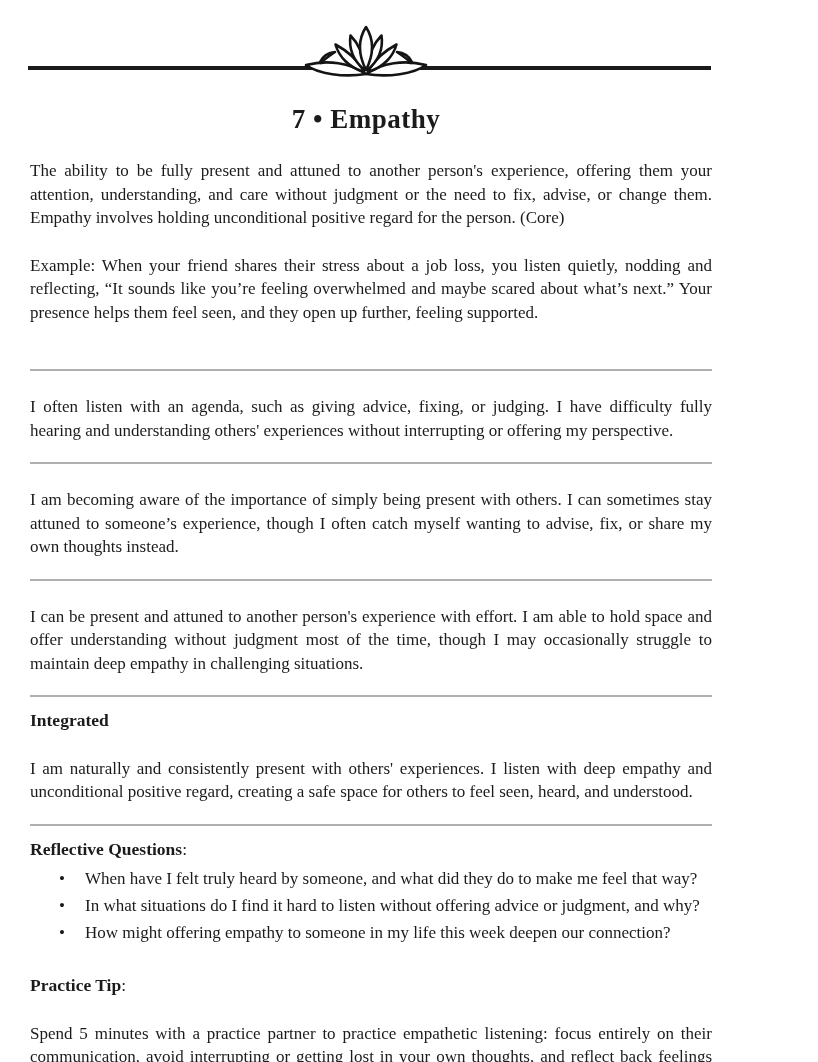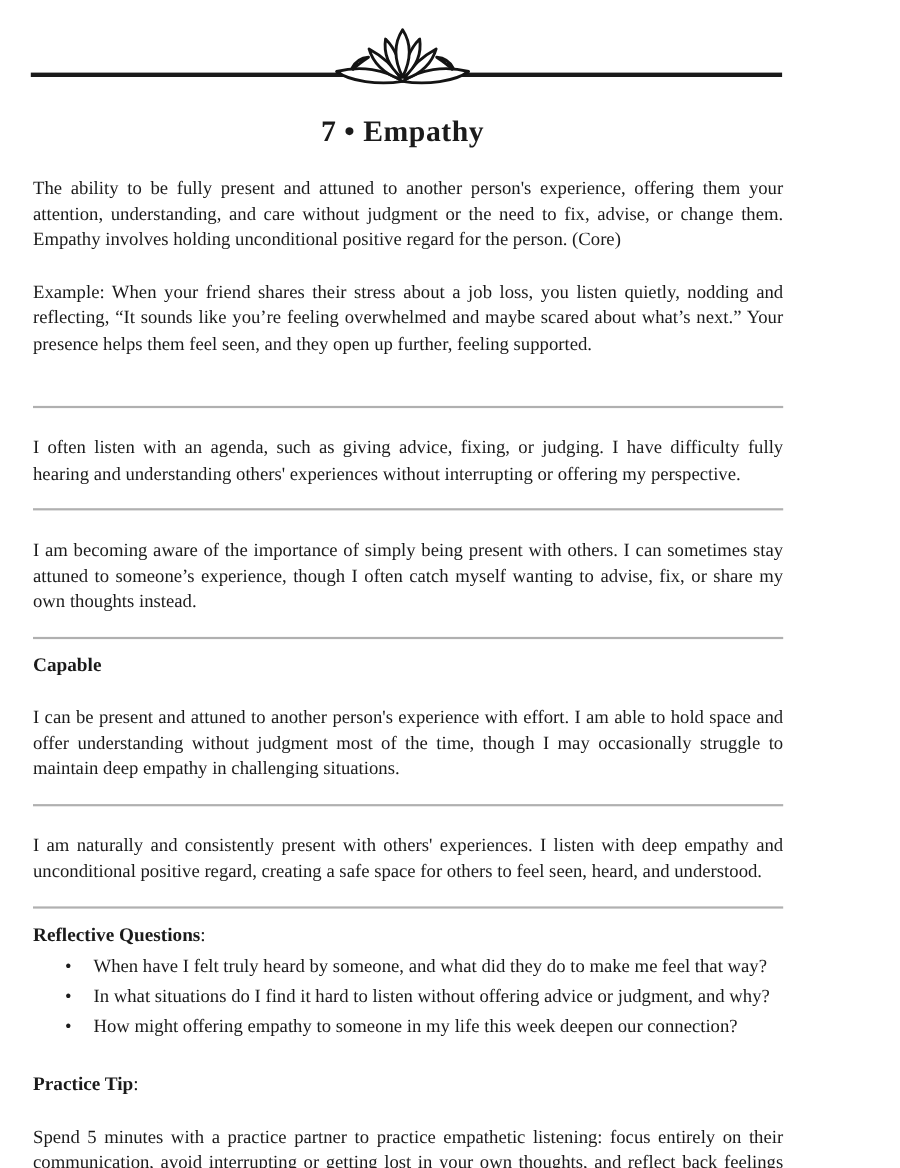--- a/index.html
+++ b/index.html
@@ -113,24 +113,24 @@
 
     <p class="body-text example"><b class="inline-label">Example</b><span>: When your friend shares their stress about a job loss, you listen quietly, nodding and reflecting, “It sounds like you’re feeling overwhelmed and maybe scared about what’s next.” Your presence helps them feel seen, and they open up further, feeling supported.</span></p>
 
     <div class="divider first"></div>
     <p class="body-text section-body">I often listen with an agenda, such as giving advice, fixing, or judging. I have difficulty fully hearing and understanding others' experiences without interrupting or offering my perspective.</p>
 
     <div class="divider"></div>
     <p class="body-text section-body">I am becoming aware of the importance of simply being present with others. I can sometimes stay attuned to someone’s experience, though I often catch myself wanting to advise, fix, or share my own thoughts instead.</p>
 
     <div class="divider"></div>
-    <h2 class="section-heading">Capable</h2>
     <p class="body-text section-body">I can be present and attuned to another person's experience with effort. I am able to hold space and offer understanding without judgment most of the time, though I may occasionally struggle to maintain deep empathy in challenging situations.</p>
 
     <div class="divider"></div>
+    <h2 class="section-heading">Integrated</h2>
     <p class="body-text section-body">I am naturally and consistently present with others' experiences. I listen with deep empathy and unconditional positive regard, creating a safe space for others to feel seen, heard, and understood.</p>
 
     <div class="divider"></div>
 
     <h2 class="section-heading reflective-heading"><b>Reflective Questions</b><span style="font-weight:normal">:</span></h2>
     <ul class="question-list">
       <li>
           <span class="bullet-glyph">•</span>
           <span>When have I felt truly heard by someone, and what did they do to make me feel that way?</span>
         </li>

